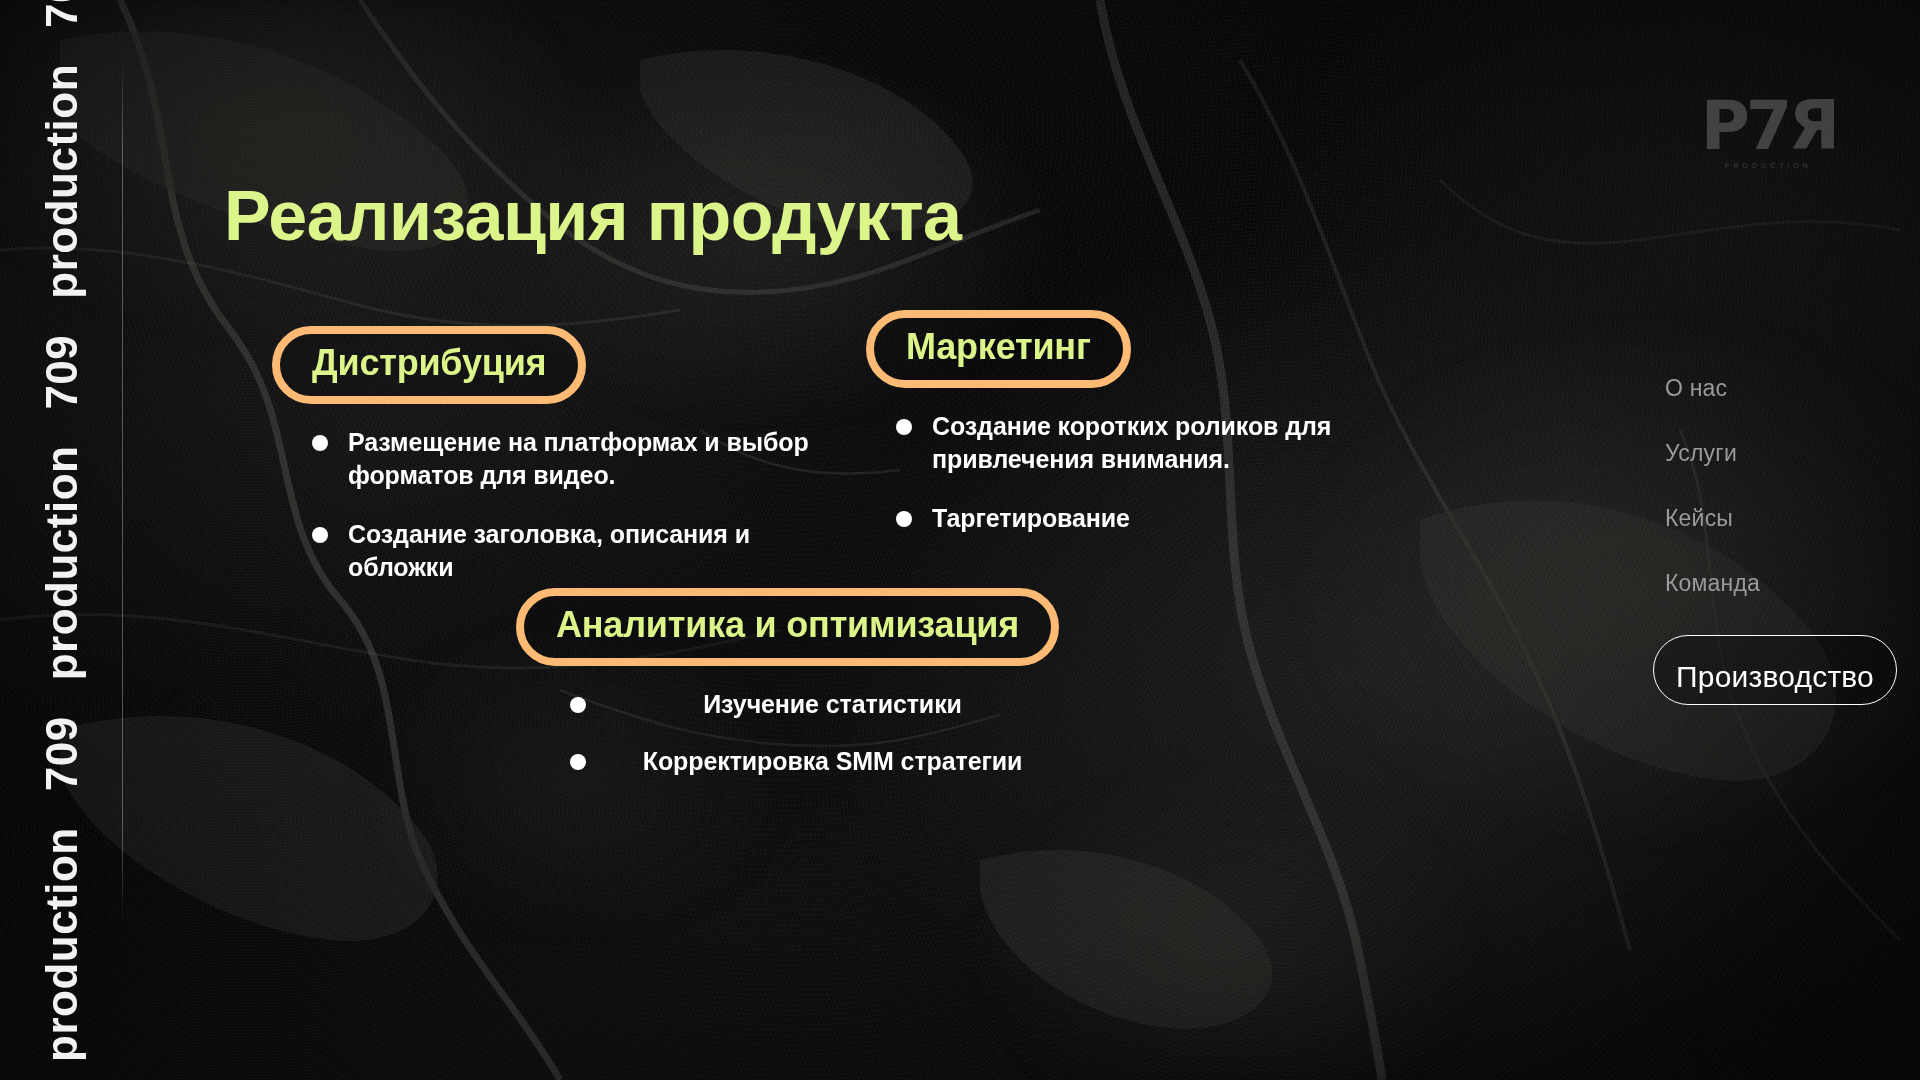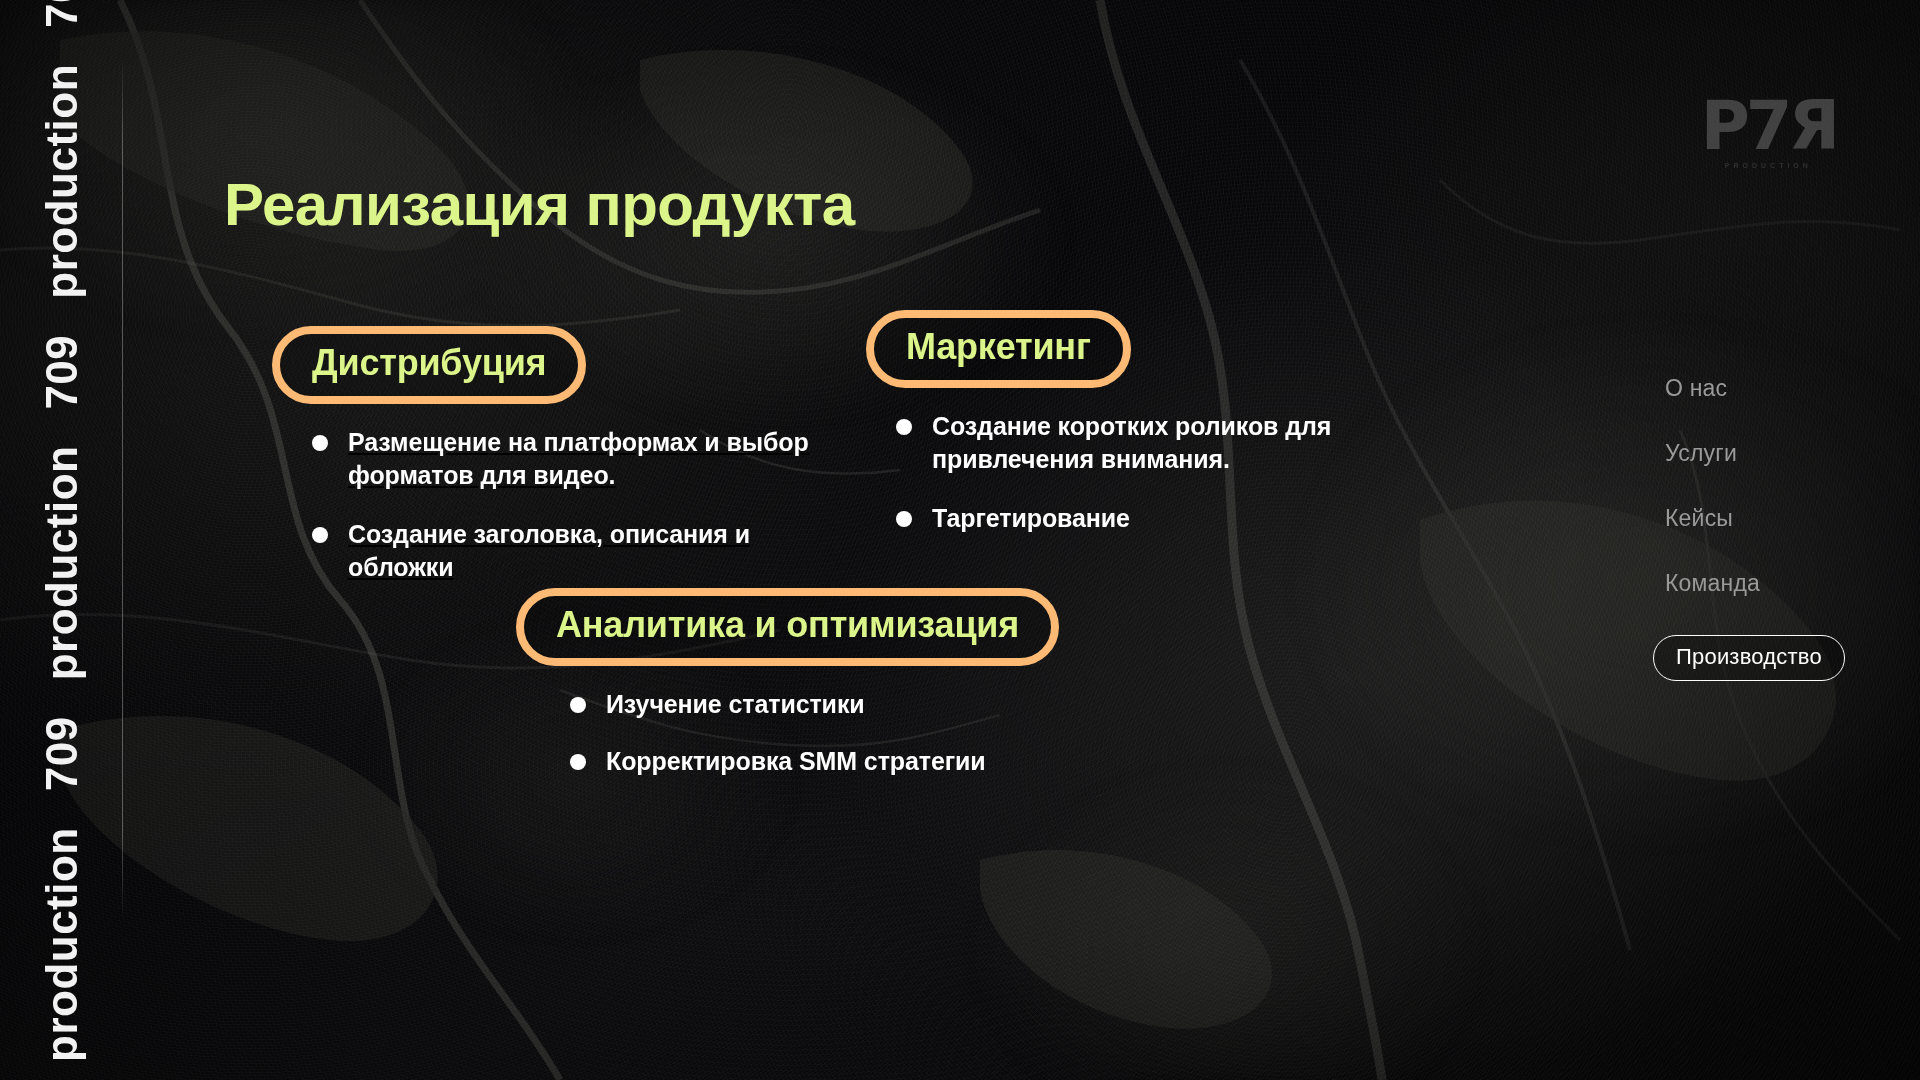--- a/index.html
+++ b/index.html
@@ -110,21 +110,21 @@
     line-height: 1;
   }
   .rail-text span { margin: 0 18px; }
 
   
   .title {
     position: absolute;
     left: 224px;
     top: 133px;
     color: #dcf58b;
-    font-size: 60px;
+    font-size: 70px;
     font-weight: 700;
     letter-spacing: -0.6px;
     line-height: 1.05;
     z-index: 7;
     white-space: nowrap;
   }
 
   
   .block { position: absolute; z-index: 7; }
 
@@ -164,27 +164,27 @@
     left: 6px;
     top: 9px;
     width: 16px;
     height: 16px;
     background: #ffffff;
     border-radius: 50%;
   }
 
   
   #block-distribution { left: 272px; top: 326px; }
-  #block-distribution .bullets { margin-left: 34px; text-decoration: underline; }
+  #block-distribution .bullets { margin-left: 34px; }
 
   #block-marketing { left: 866px; top: 310px; }
   #block-marketing .bullets { margin-left: 24px; }
   #block-marketing .bullets li { max-width: 430px; }
 
-  #block-analytics { left: 516px; top: 588px; }
+  #block-analytics { left: 516px; top: 588px; text-align: center; }
   #block-analytics .bullets { margin-left: 48px; }
   #block-analytics .bullets li { max-width: 520px; margin-bottom: 24px; }
 
   
   .logo {
     position: absolute;
     right: 84px;
     top: 96px;
     z-index: 7;
     text-align: center;
@@ -227,24 +227,24 @@
     font-weight: 400;
     letter-spacing: 0.2px;
     margin-bottom: 38px;
     padding-left: 45px;
     white-space: nowrap;
   }
   .nav-item.active {
     color: #ffffff;
     border: 1.5px solid #ffffff;
     border-radius: 999px;
-    padding: 8px 22px 10px 22px;
+    padding: 24px 22px 10px 22px;
     margin-left: 33px;
     margin-bottom: 0;
-    font-size: 22px;
+    font-size: 30px;
     background: rgba(0,0,0,0.25);
   }
 </style>
 </head>
 <body>
 
 <div class="slide">
 
   <div class="bg-layer bg-base"></div>
   <div class="bg-layer bg-slabs"></div>

